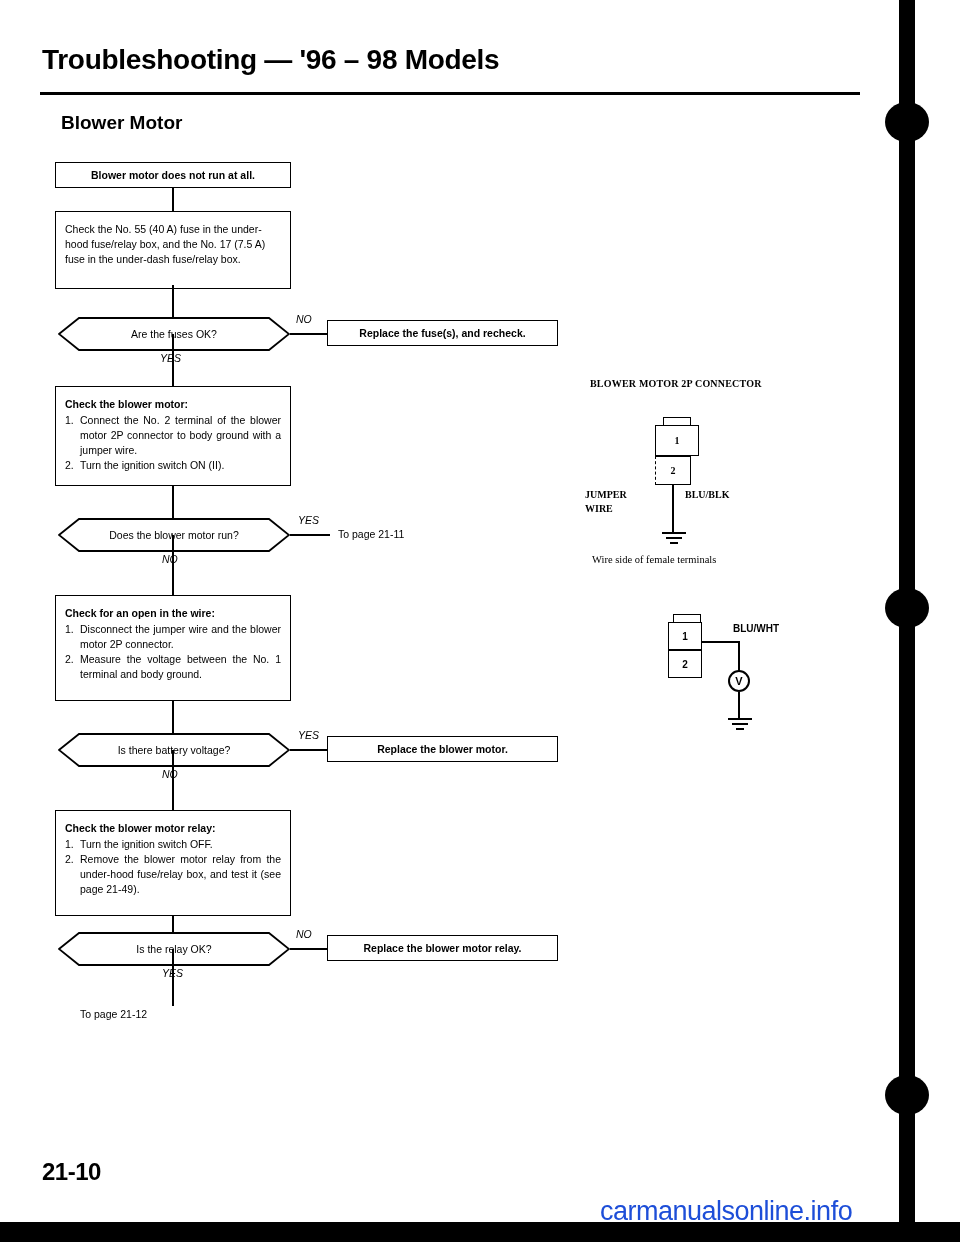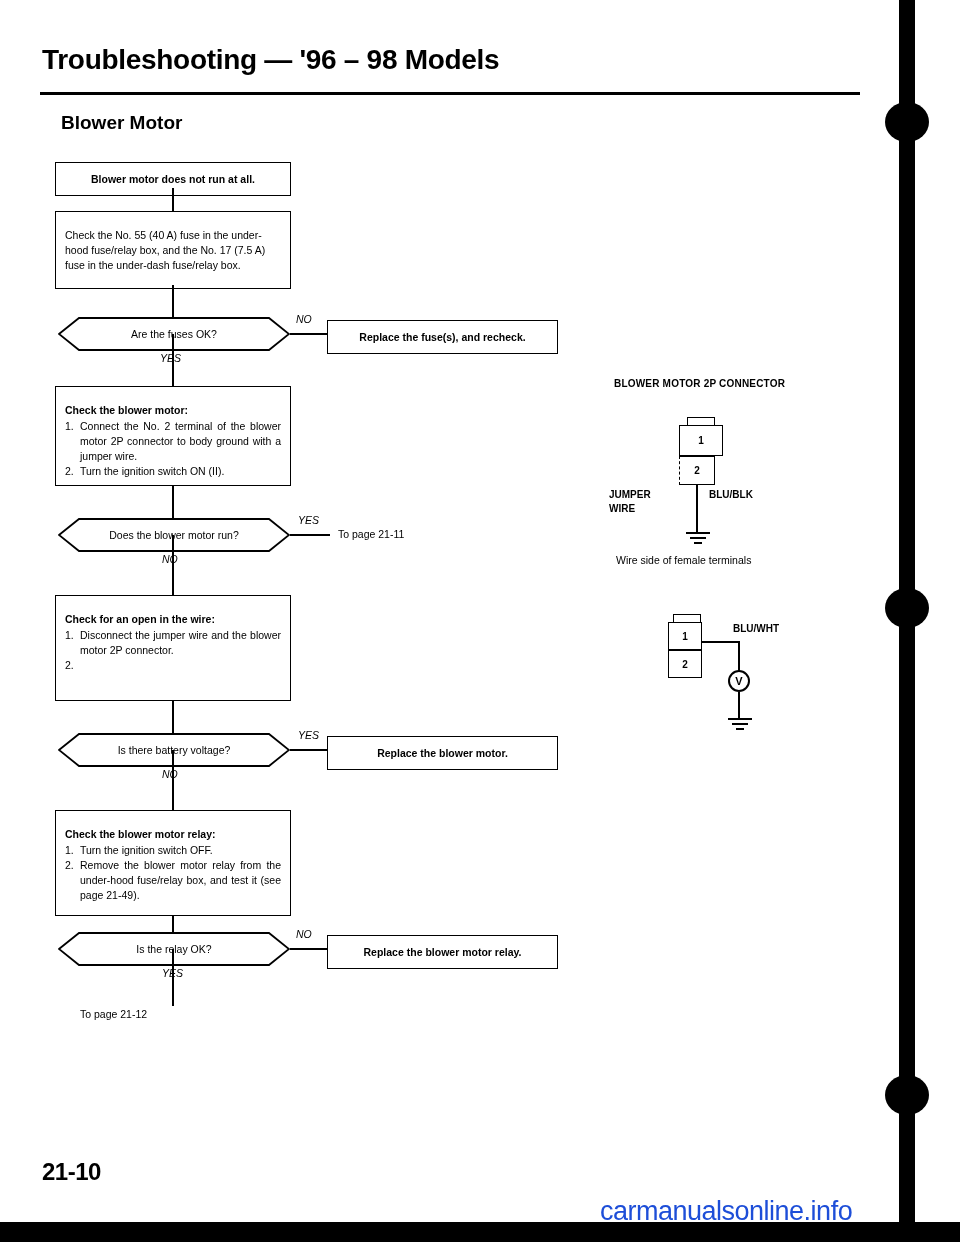--- a/index.html
+++ b/index.html
@@ -32,21 +32,21 @@
   
   .fc{position:absolute;left:0;top:0;width:600px;height:1050px;}
 
   .box{
     position:absolute;
     border:1.6px solid #000;
     background:#fff;
     box-sizing:border-box;
     font-size:10.5px;
     line-height:1.42;
-    padding:16px 9px;
+    padding:10px 9px;
   }
   .box.center{text-align:center;display:flex;align-items:center;justify-content:center;}
   .box.bold{font-weight:bold;font-size:10.5px;}
   .box .hd{font-weight:bold;display:block;margin-bottom:1px;}
   .box ol{margin:0;padding:0;list-style:none;}
   .box ol li{
     position:relative;padding-left:15px;margin:0;
     text-align:justify;
   }
   .box ol li .num{position:absolute;left:0;top:0;}
@@ -191,20 +191,21 @@
 
     <div class="box" style="left:55px;top:595px;width:236px;height:106px;">
       <span class="hd">Check for an open in the wire:</span>
       <ol>
         <li>
           <span class="num">1.</span>
           <span>Disconnect the jumper wire and the blower motor 2P connector.</span>
         </li>
         <li>
           <span class="num">2.</span>
+          <span>Measure the voltage between the No. 1 terminal and body ground.</span>
         </li>
       </ol>
     </div>
     <div class="vline" style="left:172px;top:701px;height:32px;"></div>
 
     <div class="dec" style="left:58px;top:733px;width:232px;">
       <svg class="shape" viewBox="0 0 232 34" preserveAspectRatio="none">
         <polygon points="1,17 21,1 211,1 231,17 211,33 21,33" fill="#fff" stroke="#000" stroke-width="1.8"></polygon>
       </svg>
       <span class="txt">Is there battery voltage?</span>
@@ -241,21 +242,21 @@
     <div class="hline" style="left:290px;top:948px;width:37px;"></div>
     <div class="lbl" style="left:296px;top:928px;">NO</div>
     <div class="box center bold" style="left:327px;top:935px;width:231px;height:26px;">
       <span>Replace the blower motor relay.</span>
     </div>
     <div class="vline" style="left:172px;top:949px;height:57px;"></div>
     <div class="lbl" style="left:162px;top:967px;">YES</div>
     <div class="note" style="left:80px;top:1008px;">To page 21-12</div>
   </div>
 
-  <div class="diagram" style="left:606px;top:370px;width:290px;height:200px;">
+  <div class="diagram" style="left:582px;top:370px;width:290px;height:200px;font-family:Liberation Serif, serif;">
     <div class="dg-title" style="left:8px;top:8px;">BLOWER MOTOR 2P CONNECTOR</div>
 
     <div class="tab" style="left:81px;top:47px;width:28px;height:8px;"></div>
     <div class="term" style="left:73px;top:55px;width:44px;height:31px;">
       <span>1</span>
     </div>
     <div class="term dash-left" style="left:73px;top:86px;width:36px;height:29px;">
       <span>2</span>
     </div>
 

